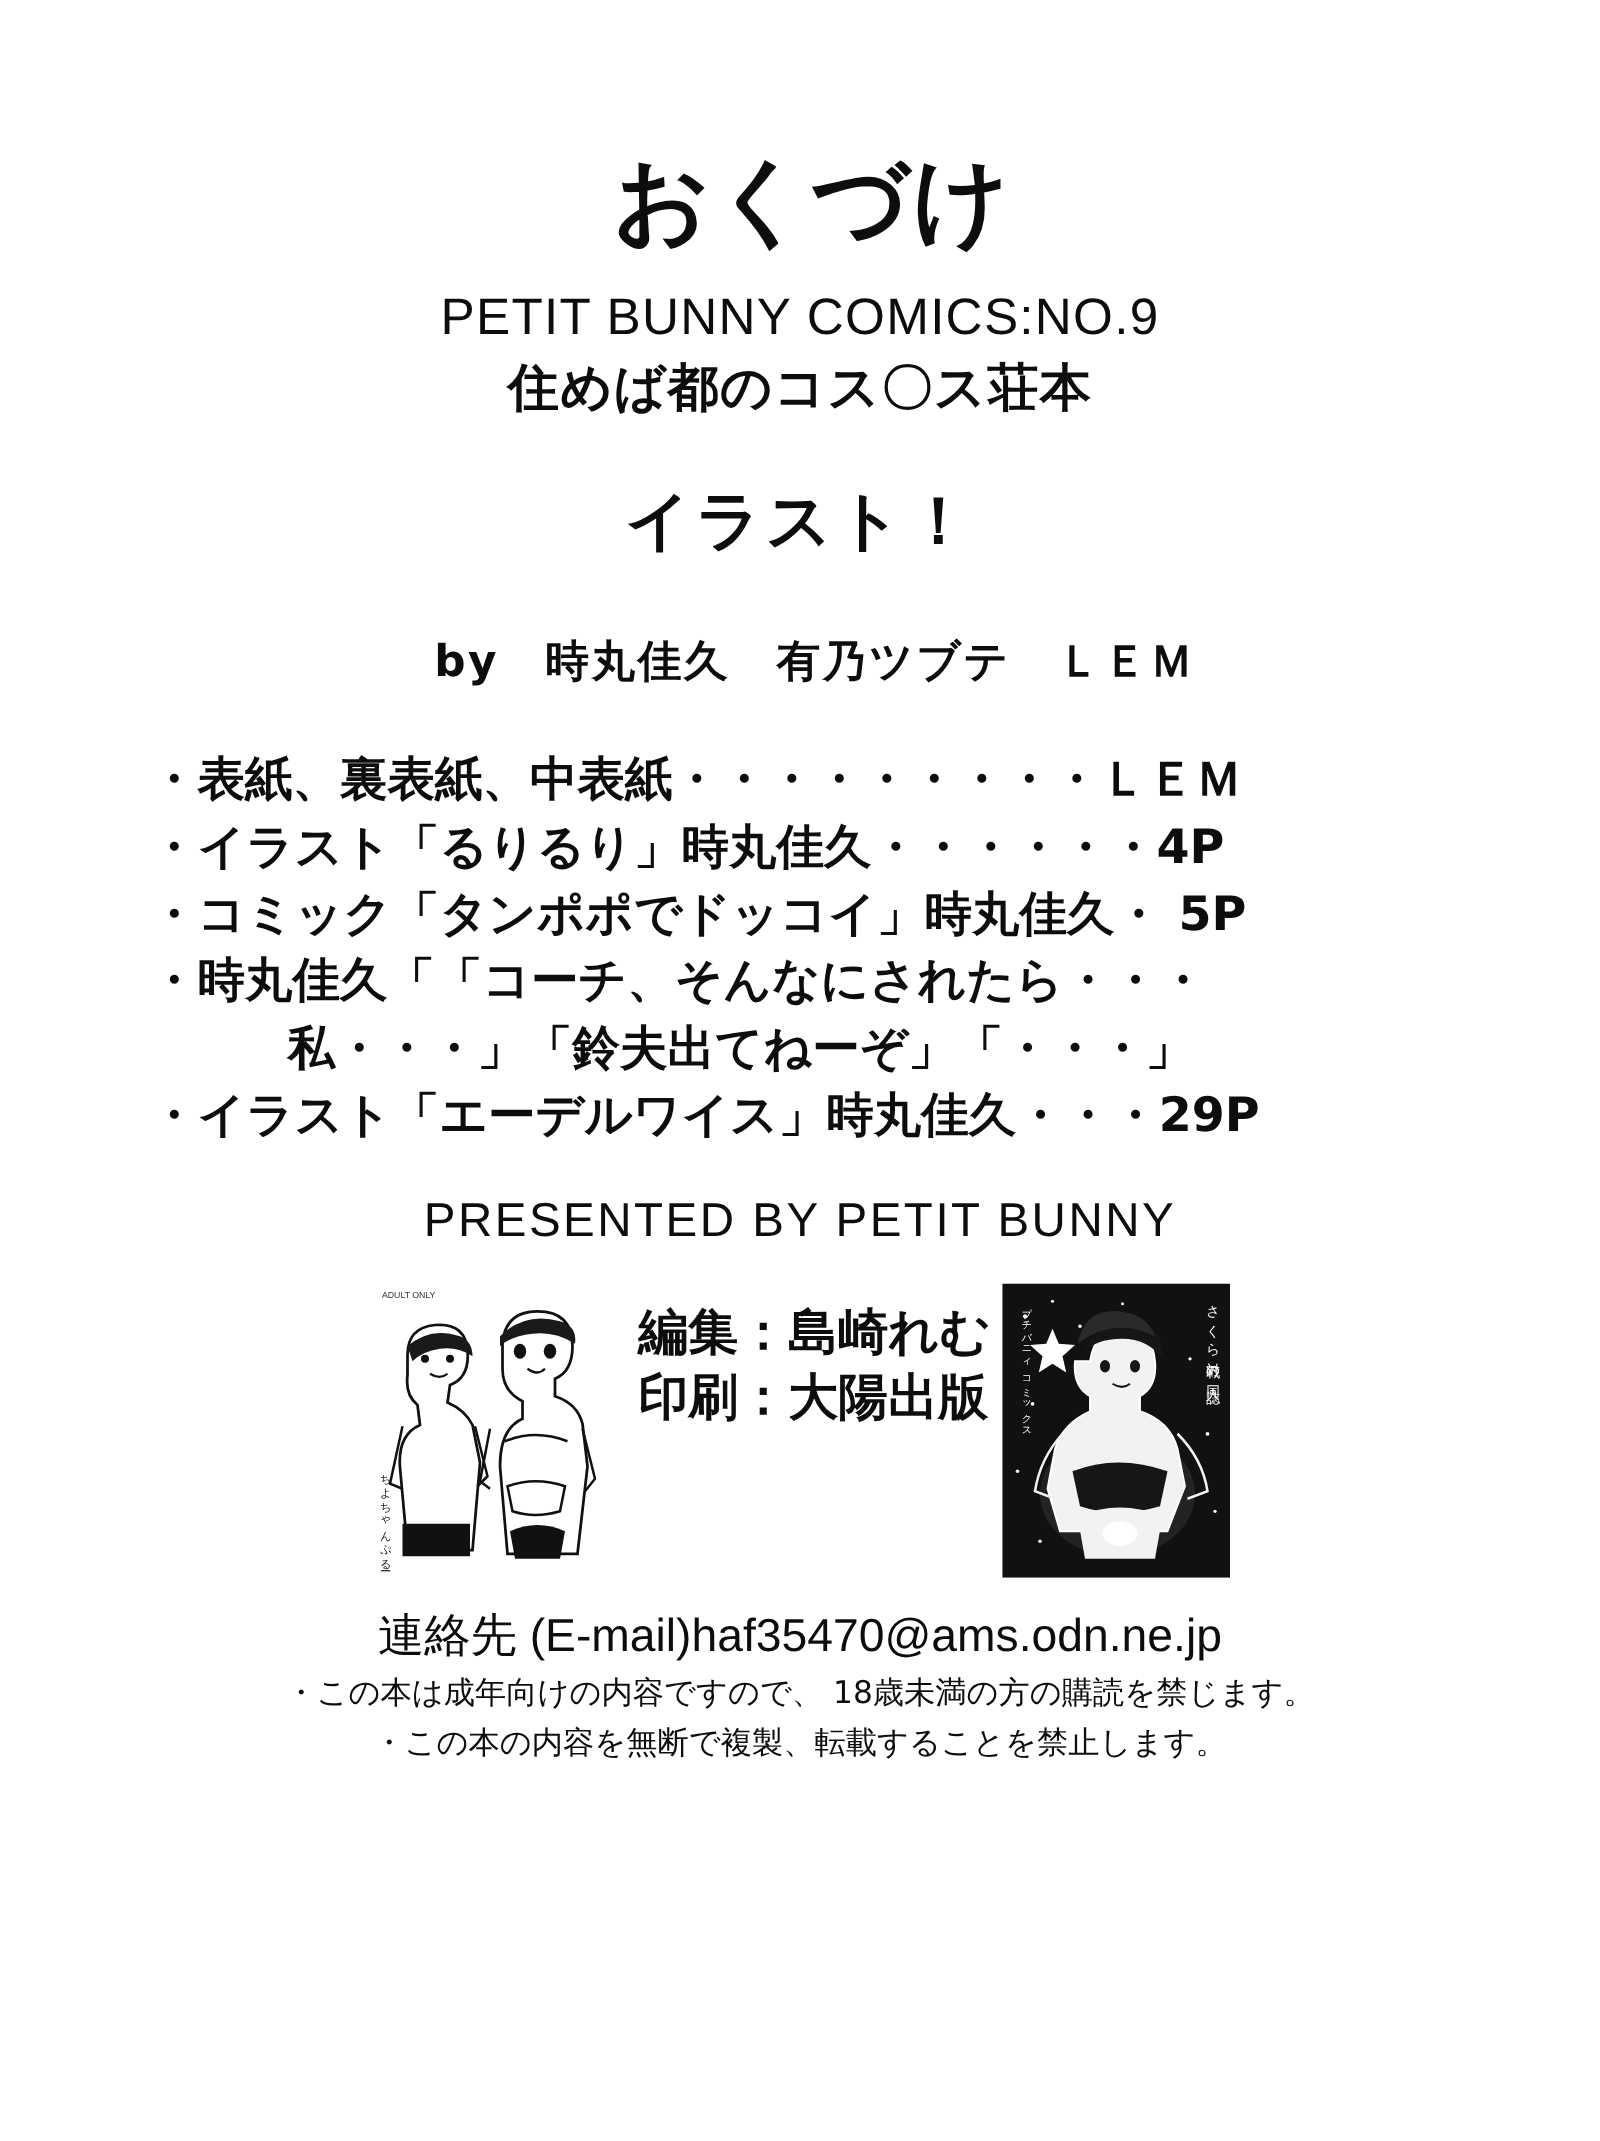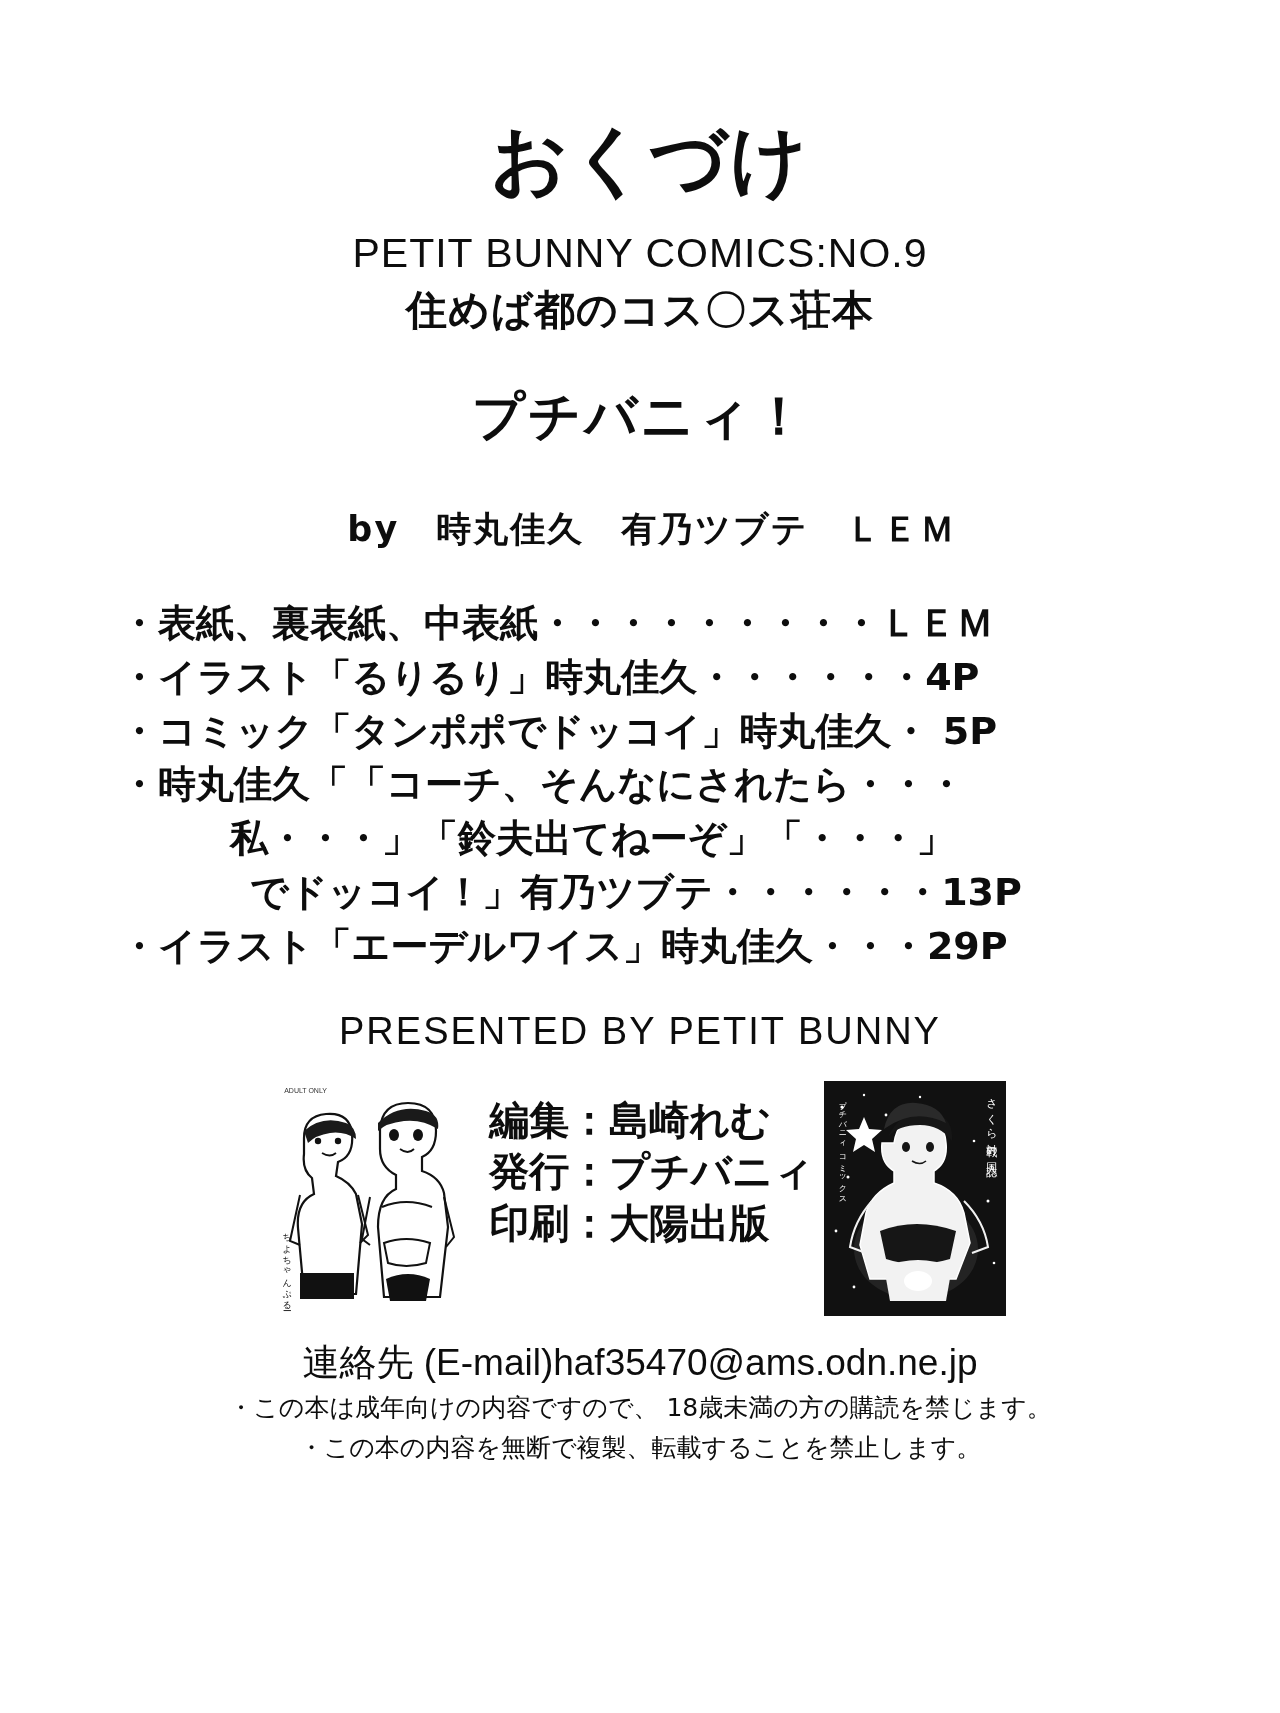--- a/index.html
+++ b/index.html
@@ -176,31 +176,30 @@
 <body>
 
 <div class="page">
 
   <div class="center colophon-title">おくづけ</div>
 
   <div class="center series-line">PETIT BUNNY COMICS:NO.9</div>
 
   <div class="center subtitle-line">住めば都のコス〇ス荘本</div>
 
-  <div class="center main-title">プチバニィ！</div>
+  <div class="center main-title">イラスト！</div>
 
   <div class="center byline">by　時丸佳久　有乃ツブテ　ＬＥＭ</div>
 
   <div class="contents">
     <div class="row">・表紙、裏表紙、中表紙・・・・・・・・・ＬＥＭ</div>
     <div class="row">・イラスト「るりるり」時丸佳久・・・・・・4P</div>
     <div class="row">・コミック「タンポポでドッコイ」時丸佳久・ 5P</div>
     <div class="row">・時丸佳久「「コーチ、そんなにされたら・・・</div>
     <div class="row indent1">私・・・」「鈴夫出てねーぞ」「・・・」</div>
-    <div class="row indent2">でドッコイ！」有乃ツブテ・・・・・・13P</div>
     <div class="row">・イラスト「エーデルワイス」時丸佳久・・・29P</div>
   </div>
 
   <div class="center presented">PRESENTED BY PETIT BUNNY</div>
 
   <div class="credit-block">
 
     <div class="thumb left">
       <svg class="art-svg" width="205" height="230" viewBox="0 0 205 230">
         <rect x="0" y="0" width="205" height="230" fill="#ffffff"></rect>
@@ -224,21 +223,20 @@
         <path d="M110 160 q22 -8 46 0 l-4 20 q-20 6 -38 0 z" fill="#ffffff" stroke="#111" stroke-width="2"></path>
         <path d="M112 196 q22 -10 44 0 l-4 22 l-36 0 z" fill="#111"></path>
         <path d="M108 124 q24 -10 50 0" stroke="#111" stroke-width="2" fill="none"></path>
       </svg>
       <div class="toptext">ADULT ONLY</div>
       <div class="vtext">ちよちゃんぷるー</div>
     </div>
 
     <div class="credit-text">
       <div>編集：島崎れむ</div>
-      <div>発行：プチバニィ</div>
       <div>印刷：大陽出版</div>
     </div>
 
     <div class="thumb right">
       <svg class="art-svg" width="182" height="235" viewBox="0 0 182 235">
         <rect x="0" y="0" width="182" height="235" fill="#111111"></rect>
 
         <g fill="#ffffff">
           <circle cx="18" cy="26" r="1.6"></circle>
             <circle cx="40" cy="14" r="1.2"></circle>

